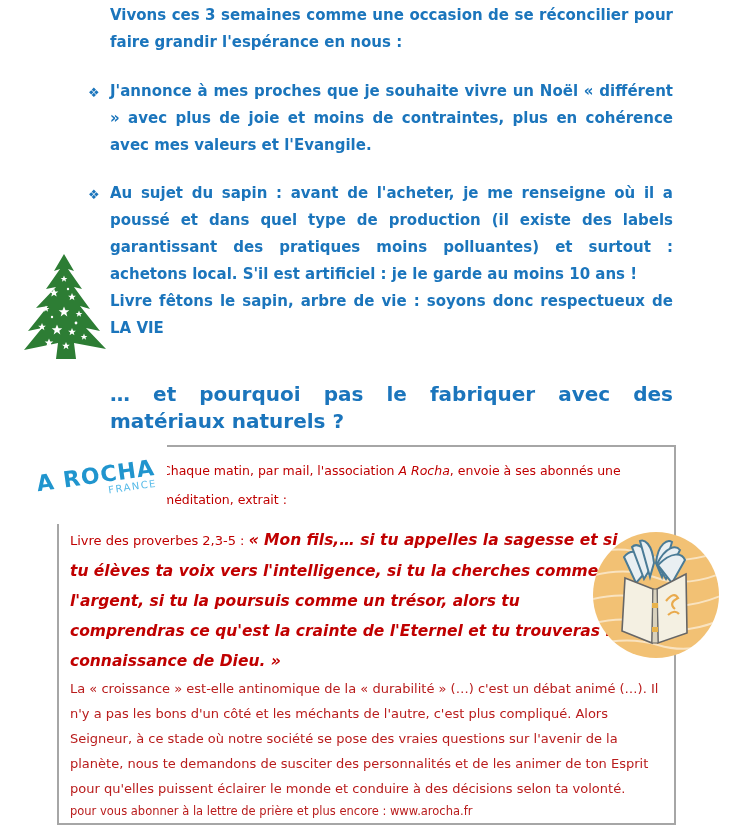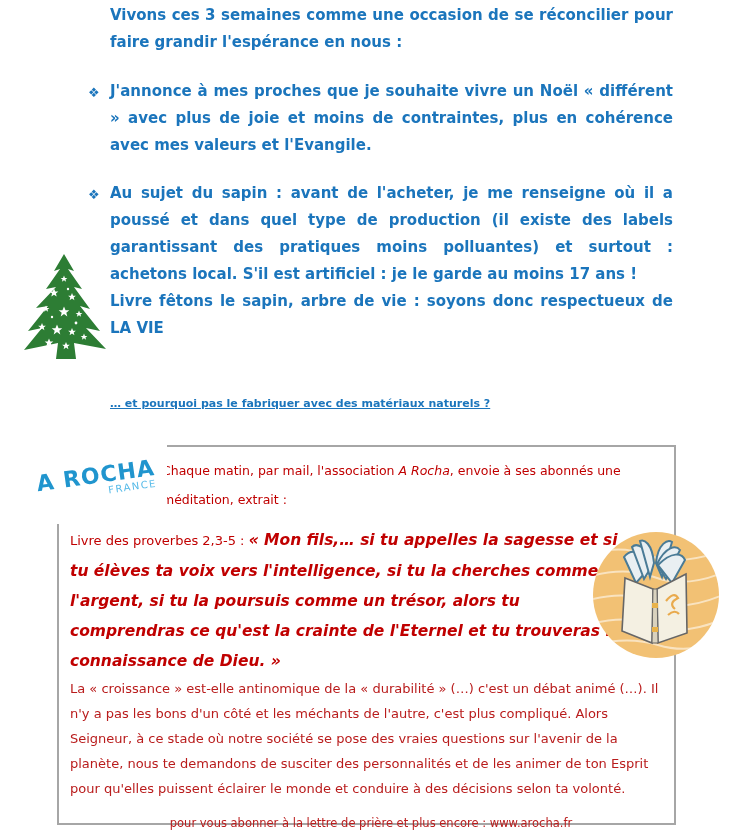--- a/index.html
+++ b/index.html
@@ -9,34 +9,34 @@
   }
   
   .blue{color:#1B75BC;font-weight:bold;}
   .intro{position:absolute;left:110px;top:2px;width:563px;font-size:15px;line-height:27px;text-align:justify;}
   .bullet-item{position:absolute;left:88px;width:585px;padding-left:22px;box-sizing:border-box;
     font-size:15px;line-height:27px;text-align:justify;}
   .bullet-item .glyph{position:absolute;left:0;top:1px;font-size:13px;}
   .bi-1{top:78px;}
   .bi-2{top:180px;}
   .followup{margin:0;text-align:justify;}
-  .materials{position:absolute;left:110px;top:390px;width:563px;font-size:11px;line-height:27px;text-align:justify;text-decoration:underline;}
+  .materials{position:absolute;left:110px;top:381px;width:563px;font-size:20px;line-height:27px;text-align:justify;}
   
   .tree{position:absolute;left:16px;top:250px;width:96px;height:112px;}
   
   .rocha-box{position:absolute;left:57px;top:445px;width:619px;height:380px;
     border:2px solid #A6A6A6;box-sizing:border-box;background:#ffffff;}
   .box-intro{position:absolute;left:103px;top:9px;width:512px;color:#C00000;font-size:12.5px;line-height:29px;}
   .box-intro .it{font-style:italic;}
   .verse{position:absolute;left:11px;top:78px;width:555px;color:#C00000;line-height:30px;}
   .verse-ref{font-size:13px;}
   .verse-quote{font-size:15.5px;font-weight:bold;font-style:italic;}
   .meditation-wrap{position:absolute;left:11px;top:229px;width:602px;color:#b91c1c;}
   .meditation{font-size:13px;line-height:25px;margin:0;}
-  .subscribe{font-size:11.5px;margin-top:15px;text-align:center;}
+  .subscribe{font-size:11.5px;margin-top:3px;}
   .subscribe .url{cursor:pointer;}
   
   .logo{position:absolute;left:25px;top:438px;width:142px;height:86px;background:#ffffff;z-index:3;
     display:flex;align-items:center;justify-content:center;}
   .logo-inner{transform:rotate(-8deg);}
   .logo-main{font-size:22px;font-weight:bold;color:#2095CE;letter-spacing:1px;line-height:22px;}
   .logo-sub{font-size:10px;color:#55BAE8;text-align:right;letter-spacing:1.5px;margin-top:-1px;}
   
   .book-circle{position:absolute;left:592px;top:531px;width:128px;height:128px;z-index:2;}
 </style>
@@ -47,21 +47,21 @@
 
   <div class="intro blue">Vivons ces 3 semaines comme une occasion de se réconcilier pour faire grandir l'espérance en nous :</div>
 
   <div class="bullet-item bi-1 blue">
     <span class="glyph">❖</span>
     <span>J'annonce à mes proches que je souhaite vivre un Noël « différent » avec plus de joie et moins de contraintes, plus en cohérence avec mes valeurs et l'Evangile.</span>
   </div>
 
   <div class="bullet-item bi-2 blue">
     <span class="glyph">❖</span>
-    <div>Au sujet du sapin : avant de l'acheter, je me renseigne où il a poussé et dans quel type de production (il existe des labels garantissant des pratiques moins polluantes) et surtout : achetons local. S'il est artificiel : je le garde au moins 17 ans !</div>
+    <div>Au sujet du sapin : avant de l'acheter, je me renseigne où il a poussé et dans quel type de production (il existe des labels garantissant des pratiques moins polluantes) et surtout : achetons local. S'il est artificiel : je le garde au moins 10 ans !</div>
     <div class="followup">Livre fêtons le sapin, arbre de vie : soyons donc respectueux de LA VIE</div>
   </div>
 
   <div class="materials blue">… et pourquoi pas le fabriquer avec des matériaux naturels ?</div>
 
   <svg class="tree" viewBox="0 0 96 110">
     <defs>
       <path id="star" d="M0,-5 L1.4,-1.6 L4.8,-1.6 L2.1,0.6 L3,4 L0,1.9 L-3,4 L-2.1,0.6 L-4.8,-1.6 L-1.4,-1.6 Z"></path>
     </defs>
     <path fill="#2D7D34" d="M48,3 L58,20 L52,18 L66,38 L58,36 L74,58 L64,55 L84,80 L70,77 L90,98 L58,92 L60,108 L40,108 L42,92 L8,99 L26,77 L12,80 L32,55 L20,57 L40,36 L30,38 L44,18 L38,20 Z"></path>

